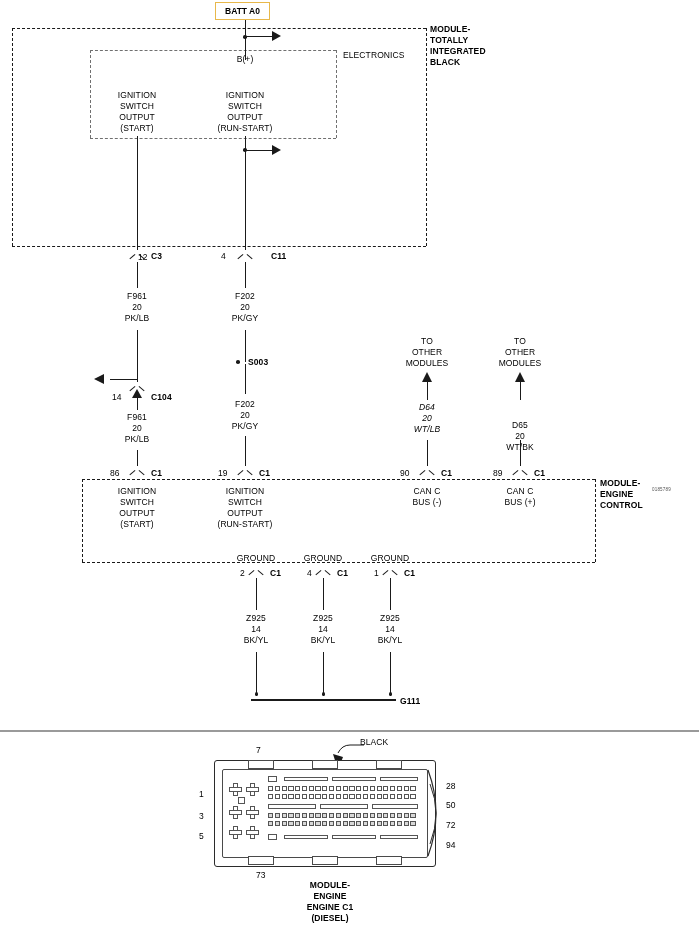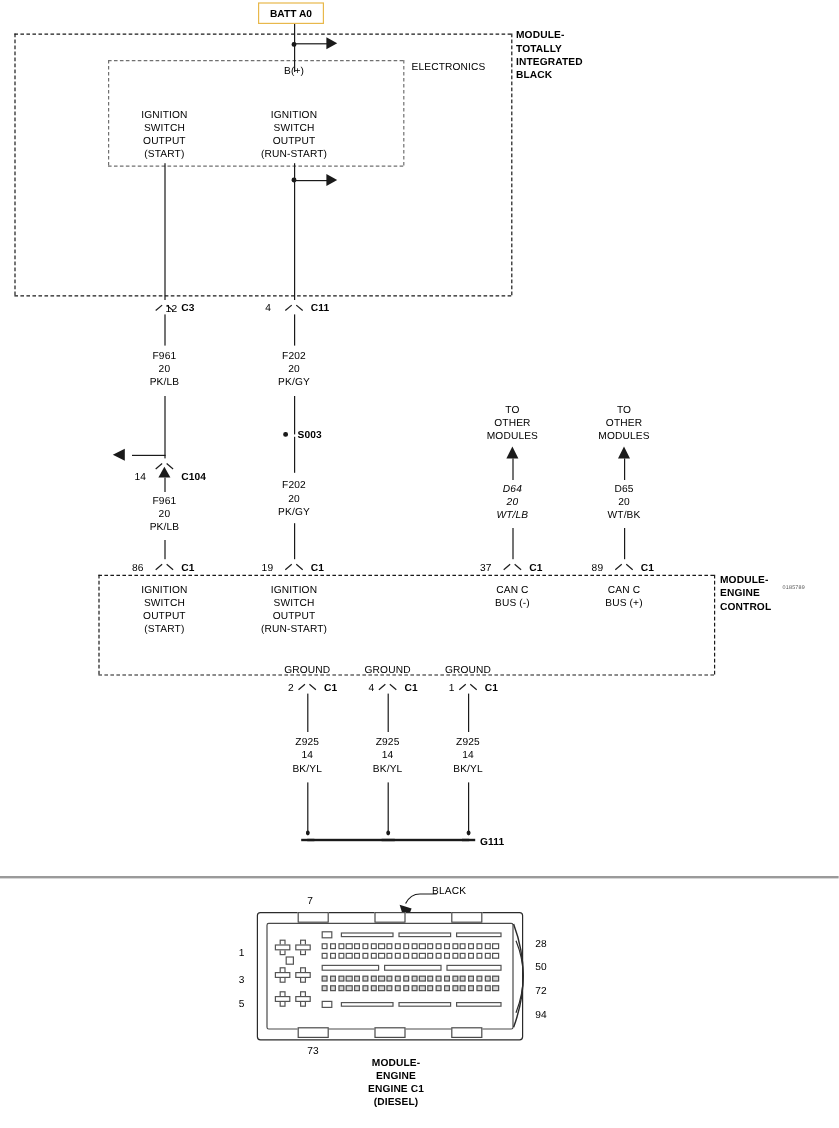--- a/index.html
+++ b/index.html
@@ -105,21 +105,21 @@
   <div class="yr" style="left:1px;top:6px;transform:rotate(40deg);"></div>
 </div>
 <div class="abs txt" style="left:110px;top:252px;margin-left:28px;">12</div>
 <div class="abs txt bold" style="left:151px;top:251px;">C3</div>
 
 <div class="abs" style="left:245px;top:250px;">
   <div class="yl" style="left:-8px;top:6px;transform:rotate(-40deg);"></div>
   <div class="yr" style="left:1px;top:6px;transform:rotate(40deg);"></div>
 </div>
 <div class="abs txt" style="left:221px;top:251px;">4</div>
-<div class="abs txt bold" style="left:259px;top:251px;">C11</div>
+<div class="abs txt bold" style="left:271px;top:251px;">C11</div>
 
 <div class="abs wire wv" style="left:137px;top:262px;height:26px;"></div>
 <div class="abs wire wv" style="left:245px;top:262px;height:26px;"></div>
 
 <div class="abs txt lbl-stack" style="left:137px;top:291px;">
   <div>F961</div>
   <div>20</div>
   <div>PK/LB</div>
 </div>
 
@@ -175,21 +175,21 @@
 <div class="abs" style="left:422px;top:372px;width:0;height:0;border-bottom:10px solid #1a1a1a;border-left:5px solid transparent;border-right:5px solid transparent;"></div>
 <div class="abs" style="left:515px;top:372px;width:0;height:0;border-bottom:10px solid #1a1a1a;border-left:5px solid transparent;border-right:5px solid transparent;"></div>
 <div class="abs wire wv" style="left:427px;top:382px;height:18px;"></div>
 <div class="abs wire wv" style="left:520px;top:382px;height:18px;"></div>
 
 <div class="abs txt lbl-stack" style="left:427px;top:402px;font-style:italic;">
   <div>D64</div>
   <div>20</div>
   <div>WT/LB</div>
 </div>
-<div class="abs txt lbl-stack" style="left:520px;top:402px;">
+<div class="abs txt lbl-stack" style="left:520px;top:420px;">
   <div>D65</div>
   <div>20</div>
   <div>WT/BK</div>
 </div>
 <div class="abs wire wv" style="left:427px;top:440px;height:26px;"></div>
 <div class="abs wire wv" style="left:520px;top:440px;height:26px;"></div>
 
 <div class="abs" style="left:137px;top:466px;">
   <div class="yl" style="left:-8px;top:6px;transform:rotate(-40deg);"></div>
   <div class="yr" style="left:1px;top:6px;transform:rotate(40deg);"></div>
@@ -201,21 +201,21 @@
   <div class="yl" style="left:-8px;top:6px;transform:rotate(-40deg);"></div>
   <div class="yr" style="left:1px;top:6px;transform:rotate(40deg);"></div>
 </div>
 <div class="abs txt" style="left:218px;top:468px;">19</div>
 <div class="abs txt bold" style="left:259px;top:468px;">C1</div>
 
 <div class="abs" style="left:427px;top:466px;">
   <div class="yl" style="left:-8px;top:6px;transform:rotate(-40deg);"></div>
   <div class="yr" style="left:1px;top:6px;transform:rotate(40deg);"></div>
 </div>
-<div class="abs txt" style="left:400px;top:468px;">37</div>
+<div class="abs txt" style="left:400px;top:468px;">90</div>
 <div class="abs txt bold" style="left:441px;top:468px;">C1</div>
 
 <div class="abs" style="left:520px;top:466px;">
   <div class="yl" style="left:-8px;top:6px;transform:rotate(-40deg);"></div>
   <div class="yr" style="left:1px;top:6px;transform:rotate(40deg);"></div>
 </div>
 <div class="abs txt" style="left:493px;top:468px;">89</div>
 <div class="abs txt bold" style="left:534px;top:468px;">C1</div>
 
 <div class="abs dash-h" style="left:82px;top:479px;width:513px;"></div>

